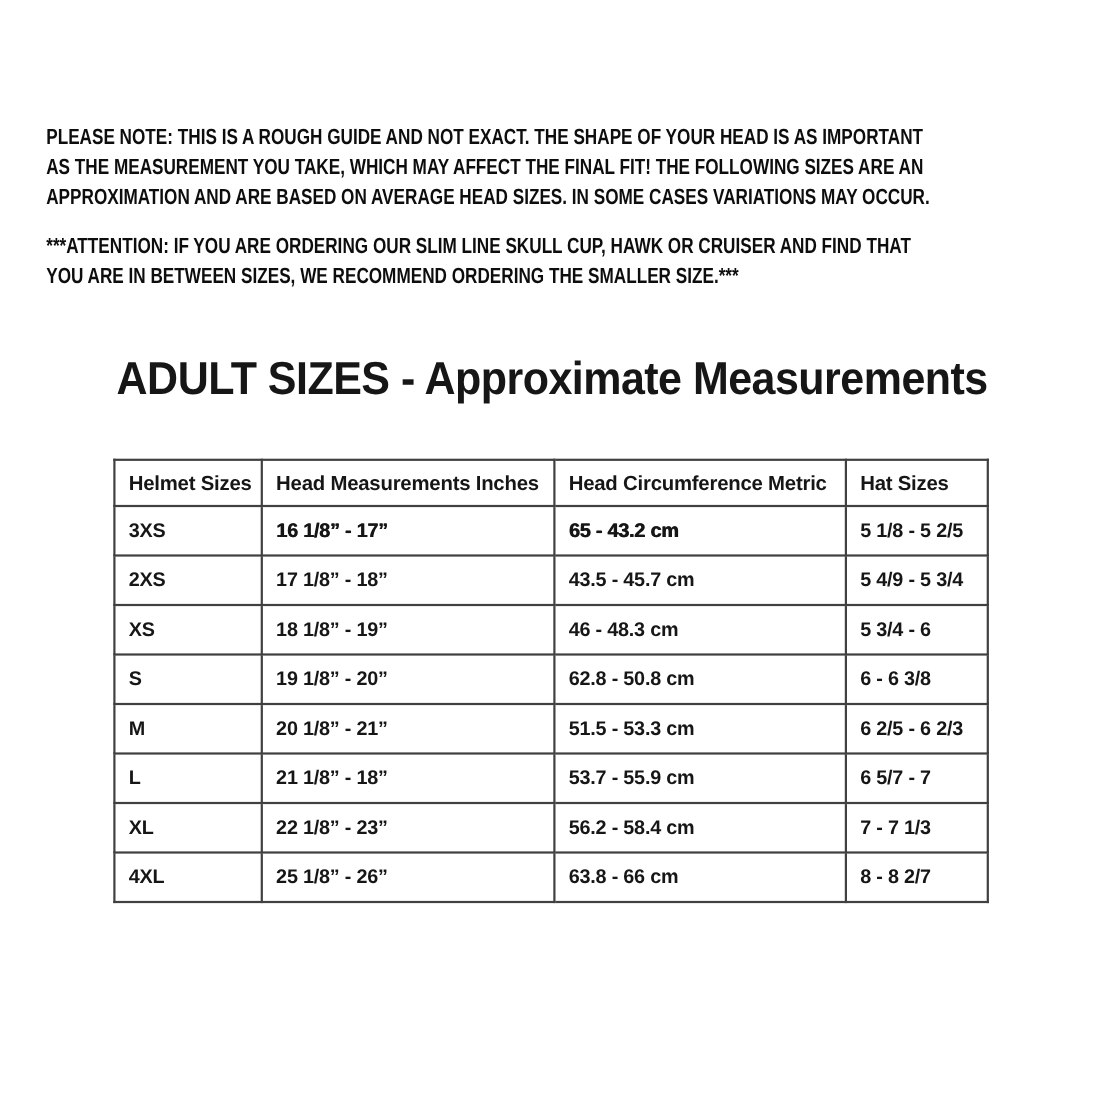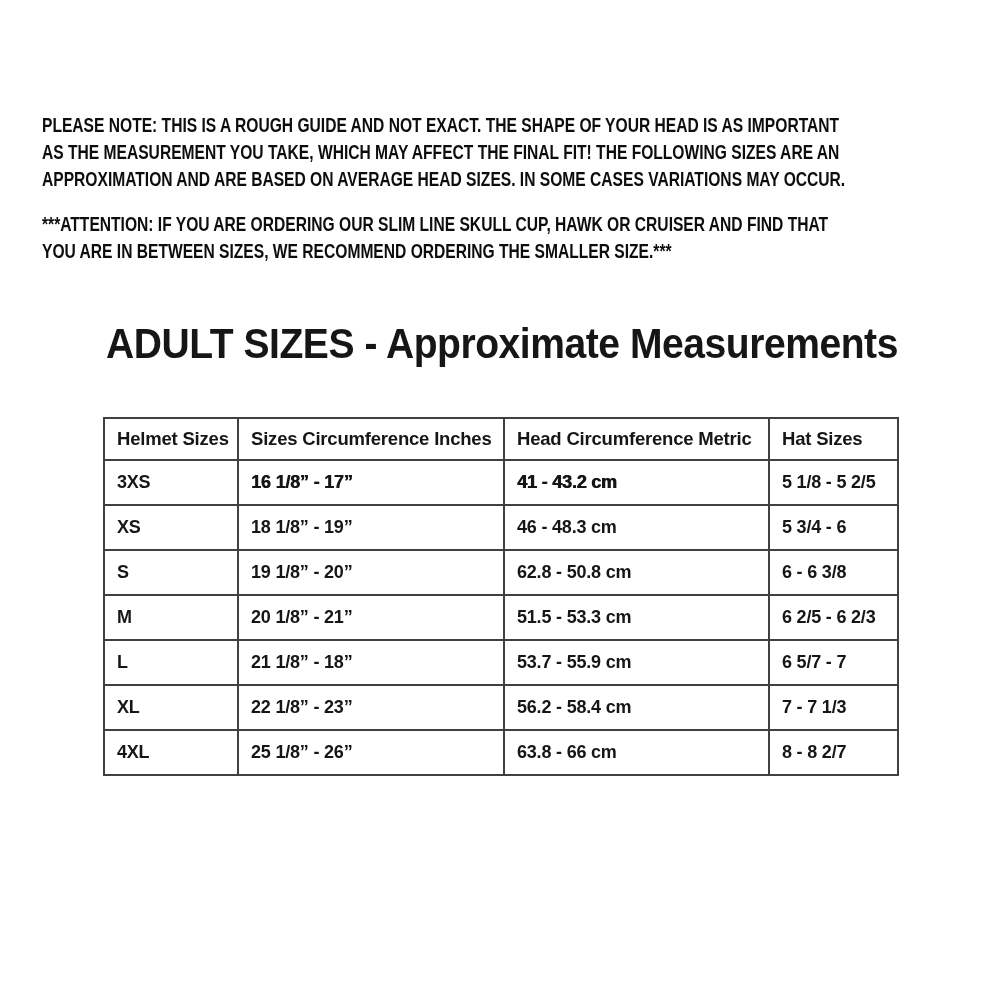--- a/index.html
+++ b/index.html
@@ -54,31 +54,37 @@
   <table class="sizes">
     <colgroup>
       <col style="width:134px">
       <col style="width:266px">
       <col style="width:265px">
       <col style="width:129px">
     </colgroup>
     <thead>
       <tr>
         <th>Helmet Sizes</th>
-        <th>Sizes Circumference Inches</th>
+        <th>Head Measurements Inches</th>
         <th>Head Circumference Metric</th>
         <th>Hat Sizes</th>
       </tr>
     </thead>
     <tbody>
         <tr>
     <td>3XS</td>
     <td class="emph">16 1/8” - 17”</td>
-    <td class="emph-metric">41 - 43.2 cm</td>
+    <td class="emph-metric">65 - 43.2 cm</td>
     <td>5 1/8 - 5 2/5</td>
+  </tr>
+        <tr>
+    <td>2XS</td>
+    <td>17 1/8” - 18”</td>
+    <td>43.5 - 45.7 cm</td>
+    <td>5 4/9 - 5 3/4</td>
   </tr>
         <tr>
     <td>XS</td>
     <td>18 1/8” - 19”</td>
     <td>46 - 48.3 cm</td>
     <td>5 3/4 - 6</td>
   </tr>
         <tr>
     <td>S</td>
     <td>19 1/8” - 20”</td>

